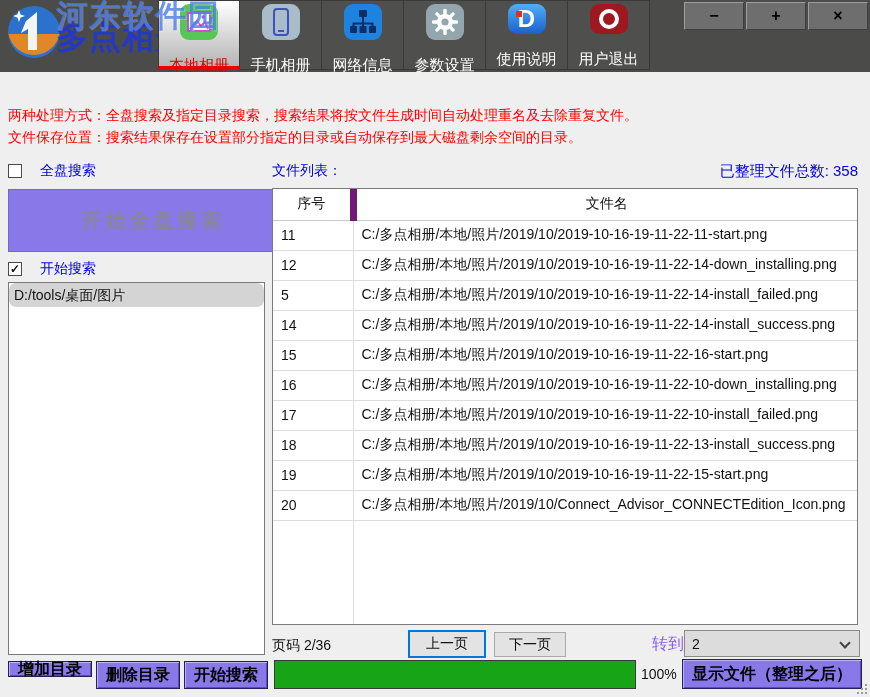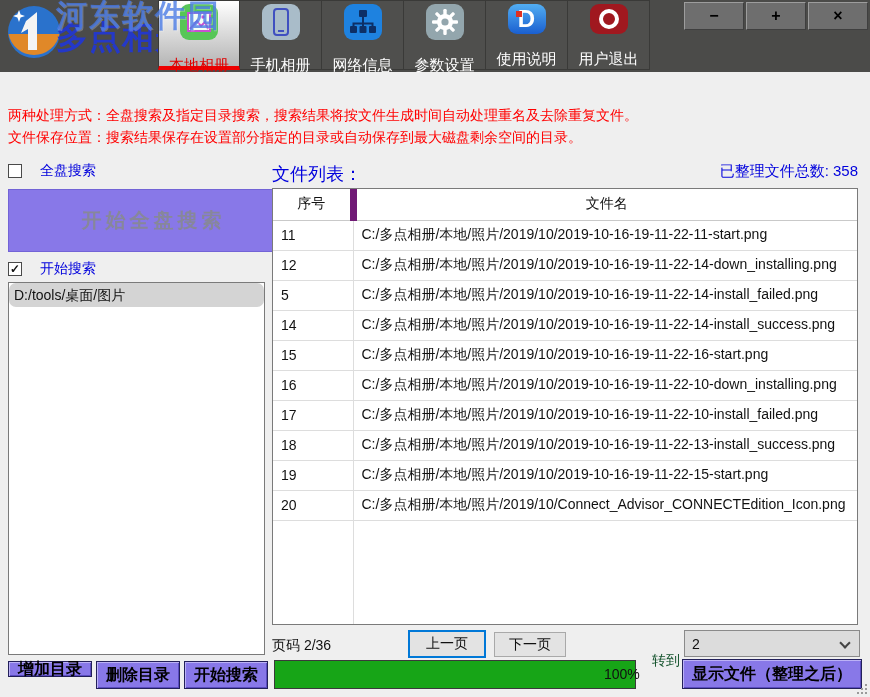--- a/index.html
+++ b/index.html
@@ -52,56 +52,56 @@
   #row-fullsearch { top:162px; }
   #row-specdir { top:260px; }
   #start-full-btn { position:absolute; left:8px; top:189px; width:291px; height:63px;
     background:#8878e8; border:1px solid #7263d6; color:#87879a; font-size:20px; font-weight:bold;
     letter-spacing:4px; display:flex; align-items:center; justify-content:center; cursor:pointer; }
   #dir-list { position:absolute; left:8px; top:282px; width:257px; height:373px; background:#ffffff;
     border:1px solid #7a7a7a; overflow:hidden; }
   .dir-item { height:24px; line-height:24px; padding-left:5px; font-size:14px; color:#111; cursor:pointer;border-radius:7px; }
   .dir-item.selected { background:#d4d4d4; }
   
-  #list-label { position:absolute; left:272px; top:162px; font-size:18px; color:#0000dd; }
+  #list-label { position:absolute; left:272px; top:162px; font-size:14px; color:#0000dd; }
   #total-label { position:absolute; right:12px; top:162px; font-size:15px; color:#0000dd; }
   #file-table-wrap { position:absolute; left:272px; top:188px; width:586px; height:437px;
     background:#fff; border:1px solid #7a7a7a; }
   #file-table { width:100%; height:100%; border-collapse:collapse; table-layout:fixed; font-size:14px; color:#111; }
   #file-table th, #file-table td { vertical-align:middle; font-weight:normal; }
   #file-table col.c-no { width:80px; }
   #file-table thead th { height:31px; text-align:center; border-bottom:1px solid #c9c9c9; }
   #file-table thead th:first-child { border-right:7px solid #701a75; }
   #file-table tbody td { height:30px; border-bottom:1px solid #dddddd; padding-left:8px;
     white-space:nowrap; overflow:hidden; }
   #file-table tbody td:first-child { border-right:1px solid #dddddd; }
   #file-table tr.filler td { height:auto; border-bottom:none; }
   
   #page-label { position:absolute; left:272px; top:637px; font-size:14px; color:#111; }
   .pg-btn { position:absolute; background:#e3e3e3; font-size:14px; color:#111; display:flex;
     align-items:center; justify-content:center; cursor:pointer; }
   #prev-btn { left:408px; top:630px; width:78px; height:28px; border:2px solid #0078d7; }
   #next-btn { left:494px; top:632px; width:72px; height:25px; border:1px solid #a9a9a9; }
-  #goto-label { position:absolute; left:652px; top:652px; font-size:14px; color:#14532d; }
+  #goto-label { position:absolute; left:652px; top:634px; font-size:16px; color:#8b5cf6; }
   #goto-select { position:absolute; left:684px; top:630px; width:176px; height:27px; background:#dcdcdc;
     border:1px solid #8a8a8a; font-size:14px; color:#111; display:flex; align-items:center;
     padding-left:7px; cursor:pointer; }
   #goto-select .chev { position:absolute; right:10px; top:8px; width:8px; height:8px;
     border-right:2px solid #444; border-bottom:2px solid #444; transform:rotate(45deg); }
   
   .purple-btn { position:absolute; background:#8878e8; color:#000; font-weight:bold; font-size:16px;
     display:flex; align-items:center; justify-content:center; cursor:pointer;
     border:1px solid #23205a; box-shadow:inset 1px 1px 0 #bcb2f6, inset -1px -1px 0 #5a4cc0; }
   #add-dir-btn  { left:8px;   top:661px; width:84px; height:16px; }
   #del-dir-btn  { left:96px;  top:661px; width:84px; height:28px; }
   #start-search-btn { left:184px; top:661px; width:84px; height:28px; }
   #progress-bar { position:absolute; left:274px; top:660px; width:362px; height:29px;
     border:1px solid #3a3a3a; background:#fff; }
   #progress-fill { width:100%; height:100%; background:#17a517; }
-  #progress-label { position:absolute; left:604px; top:666px; font-size:14px; color:#111; }
+  #progress-label { position:absolute; left:641px; top:666px; font-size:14px; color:#111; }
   #show-files-btn { left:682px; top:659px; width:180px; height:30px; font-size:16px; }
   #resize-grip { position:absolute; right:3px; bottom:3px; width:10px; height:10px; cursor:nwse-resize; }
   #resize-grip i { position:absolute; width:2px; height:2px; background:#9a9a9a; }
   #resize-grip i:nth-child(1){ right:0; bottom:0; }
   #resize-grip i:nth-child(2){ right:4px; bottom:0; }
   #resize-grip i:nth-child(3){ right:0; bottom:4px; }
   #resize-grip i:nth-child(4){ right:8px; bottom:0; }
   #resize-grip i:nth-child(5){ right:0; bottom:8px; }
   #resize-grip i:nth-child(6){ right:4px; bottom:4px; }
 </style>

